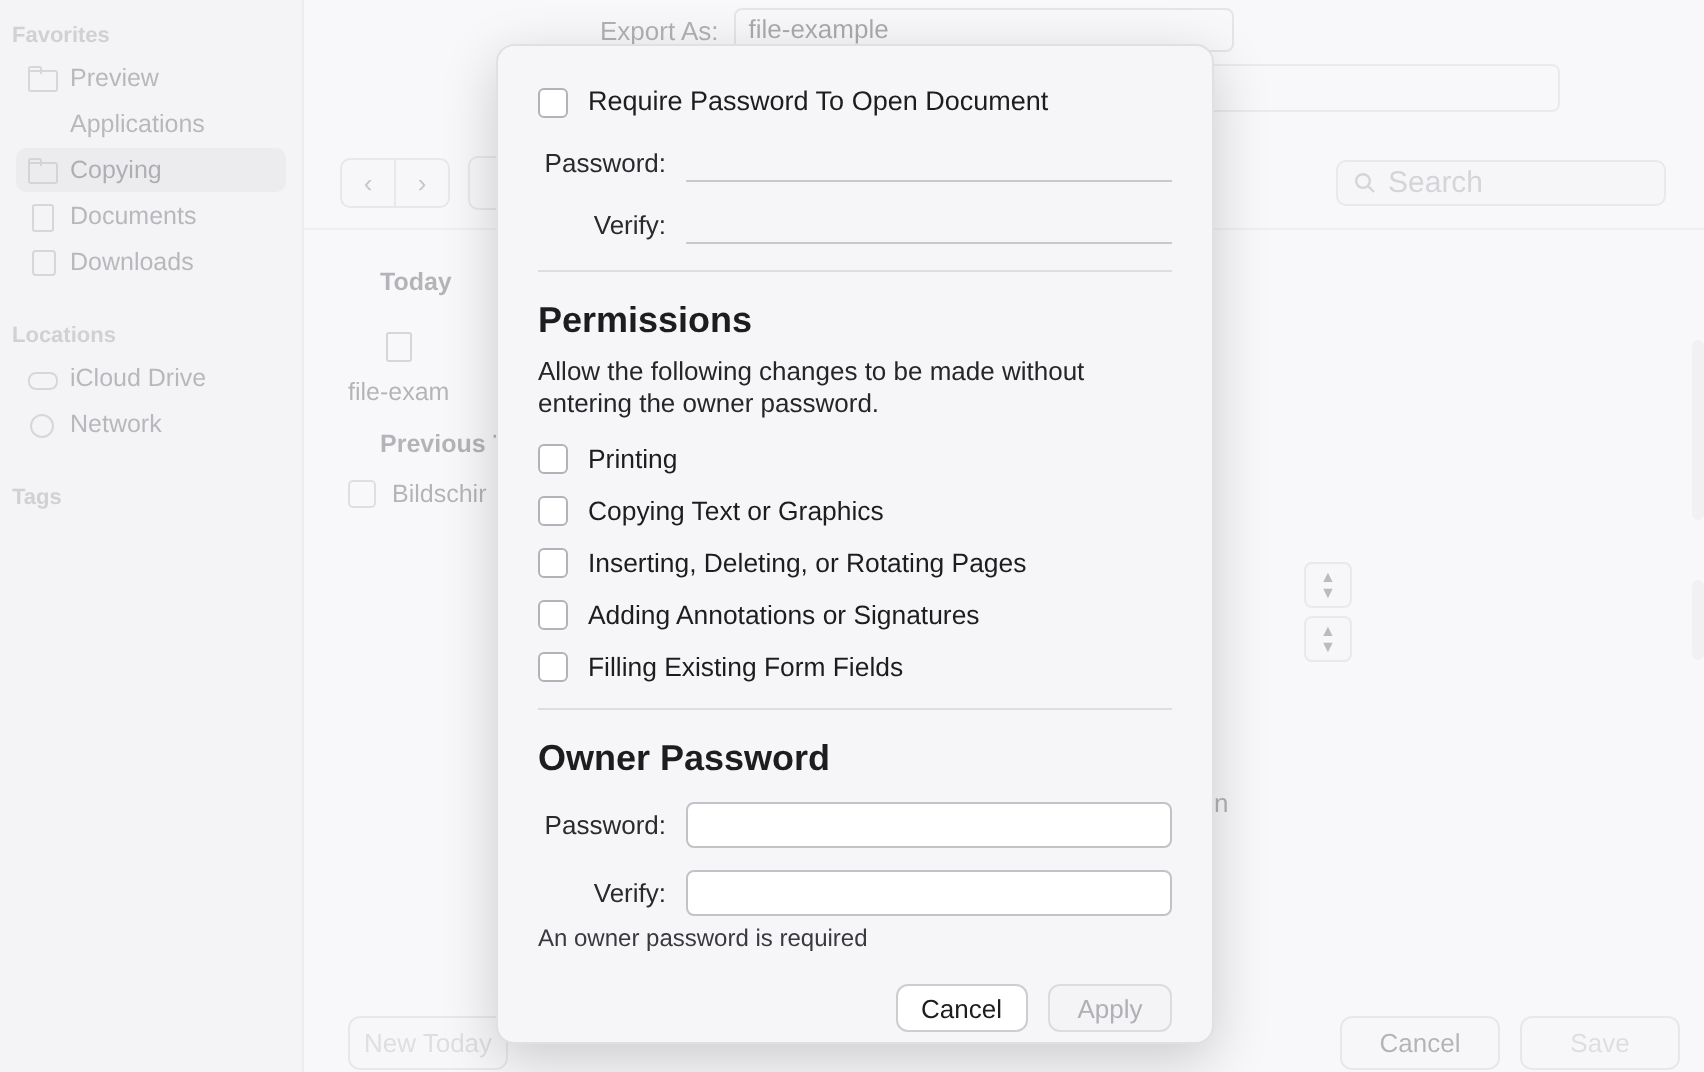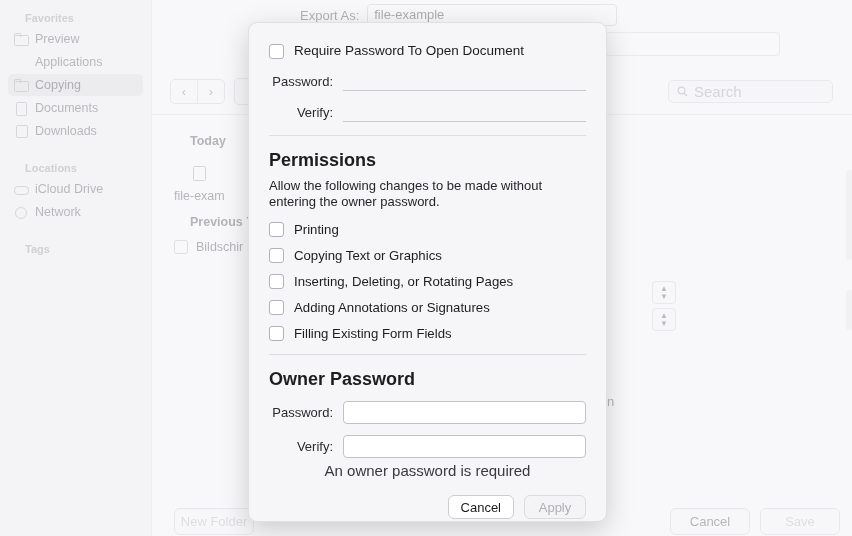--- a/index.html
+++ b/index.html
@@ -32,21 +32,21 @@
     height: 536px;
     background: #f2f1f3;
     border-right: 1px solid #dedde0;
     padding-top: 6px;
     box-sizing: border-box;
   }
   .sb-group-title {
     font-size: 11px;
     color: #8c8c90;
     font-weight: 600;
-    padding: 6px 0 3px 25px;
+    padding: 6px 0 3px 6px;
   }
   .sb-item {
     display: flex;
     align-items: center;
     gap: 7px;
     height: 22px;
     margin: 1px 8px;
     padding: 0 6px;
     border-radius: 5px;
     font-size: 12.5px;
@@ -391,23 +391,23 @@
   }
   .perm-row {
     display: flex;
     align-items: center;
     gap: 10px;
     font-size: 13.2px;
     color: #1d1d1f;
     margin-bottom: 10px;
   }
   .note {
-    font-size: 15px;
+    font-size: 12px;
     color: #3a393f;
-    text-align: center;
+    text-align: left;
     margin-top: 2px;
   }
   .btn-row {
     display: flex;
     justify-content: flex-end;
     gap: 10px;
     margin-top: 16px;
   }
   .btn {
     min-width: 62px;
@@ -518,21 +518,21 @@
       <span>▲</span>
       <span>▼</span>
     </div>
     <div class="stepper" style="left:500px; top:308px;">
       <span>▲</span>
       <span>▼</span>
     </div>
 
     <div class="trailing-text" style="left:455px; top:394px;">n</div>
 
-    <div class="footer-btn disabled" style="left:22px; top:508px;">New Folder</div>
+    <div class="footer-btn disabled" style="left:22px; top:508px;">New Today</div>
     <div class="footer-btn" style="left:518px; top:508px;">Cancel</div>
     <div class="footer-btn disabled" style="left:608px; top:508px;">Save</div>
 
     <div class="scroll-edge" style="top:170px; height:90px;"></div>
     <div class="scroll-edge" style="top:290px; height:40px;"></div>
   </div>
 </div>
 
 <div id="dim"></div>
 

